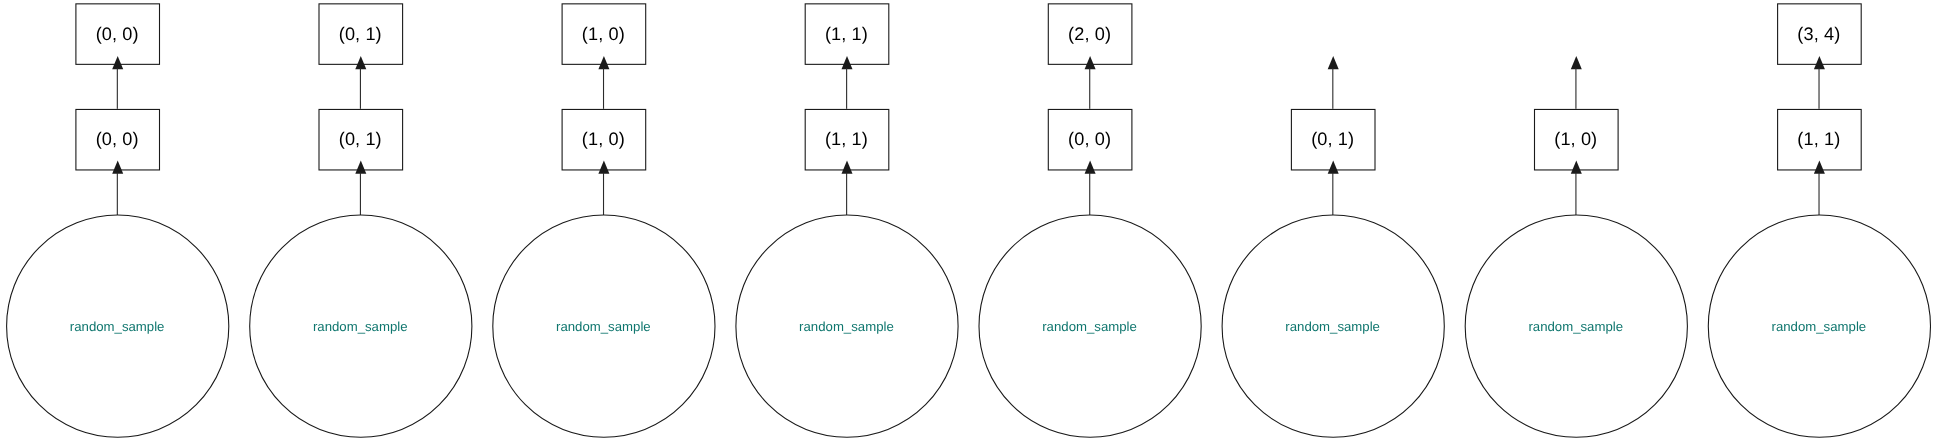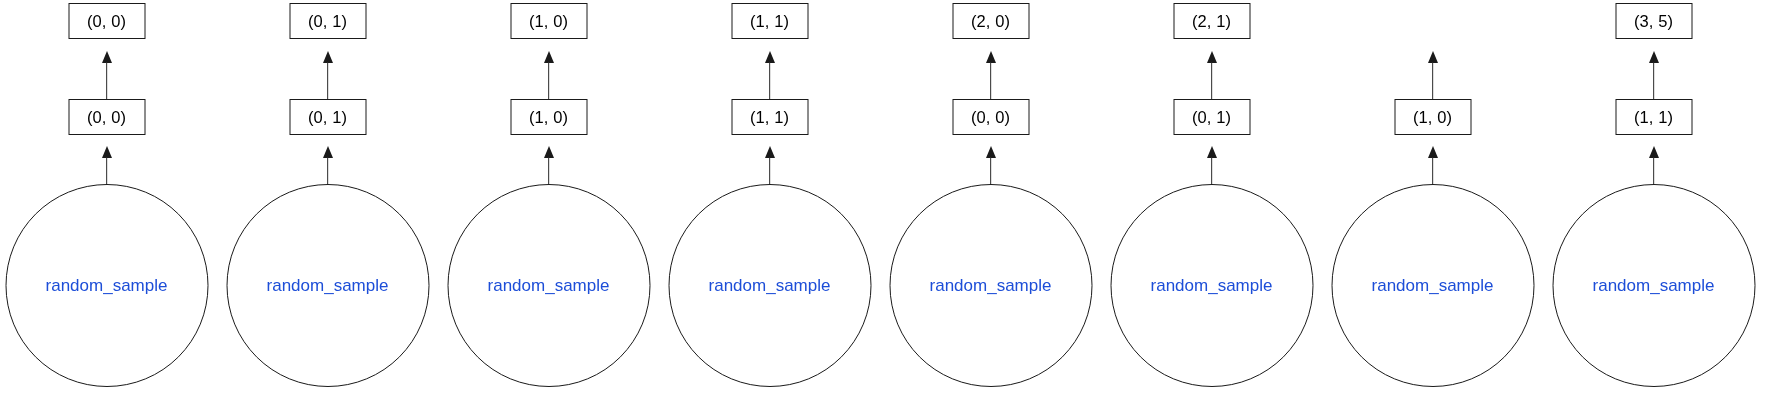--- a/index.html
+++ b/index.html
@@ -23,54 +23,54 @@
     top: 0;
     width: 221px;
     height: 402px;
   }
   
   .node-box {
     position: absolute;
     left: 50%;
     transform: translateX(-50%);
     width: 77px;
-    height: 36px;
+    height: 56px;
     box-sizing: border-box;
     border: 1.6px solid #1a1a1a;
     background: #ffffff;
     display: flex;
     align-items: center;
     justify-content: center;
     font-size: 16.5px;
     line-height: 1;
     letter-spacing: 0.1px;
     color: #000000;
     white-space: nowrap;
   }
   .node-box.top-box  { top: 3px; }
   .node-box.mid-box  { top: 99px; }
 
   
   .node-circle {
     position: absolute;
     left: 50%;
     transform: translateX(-50%);
-    top: 184px;
+    top: 195px;
     width: 203px;
     height: 203px;
     box-sizing: border-box;
     border: 1.5px solid #1a1a1a;
     border-radius: 50%;
     background: #ffffff;
     display: flex;
     align-items: center;
     justify-content: center;
-    font-size: 17px;
+    font-size: 12px;
     line-height: 1;
-    color: #1d4ed8;
+    color: #0f766e;
     white-space: nowrap;
   }
   .node-circle .circle-label {
     position: relative;
     top: 0px;
   }
 
   
   .edge {
     position: absolute;
@@ -176,21 +176,20 @@
       <div class="node-box mid-box">(0, 0)</div>
       <div class="edge edge-lower">
         <div class="head"></div>
         <div class="shaft"></div>
       </div>
       <div class="node-circle">
         <span class="circle-label">random_sample</span>
       </div>
     </div>
     <div class="cluster" style="left: 1101px;">
-      <div class="node-box top-box">(2, 1)</div>
       <div class="edge edge-upper">
         <div class="head"></div>
         <div class="shaft"></div>
       </div>
       <div class="node-box mid-box">(0, 1)</div>
       <div class="edge edge-lower">
         <div class="head"></div>
         <div class="shaft"></div>
       </div>
       <div class="node-circle">
@@ -205,21 +204,21 @@
       <div class="node-box mid-box">(1, 0)</div>
       <div class="edge edge-lower">
         <div class="head"></div>
         <div class="shaft"></div>
       </div>
       <div class="node-circle">
         <span class="circle-label">random_sample</span>
       </div>
     </div>
     <div class="cluster" style="left: 1543px;">
-      <div class="node-box top-box">(3, 5)</div>
+      <div class="node-box top-box">(3, 4)</div>
       <div class="edge edge-upper">
         <div class="head"></div>
         <div class="shaft"></div>
       </div>
       <div class="node-box mid-box">(1, 1)</div>
       <div class="edge edge-lower">
         <div class="head"></div>
         <div class="shaft"></div>
       </div>
       <div class="node-circle">

